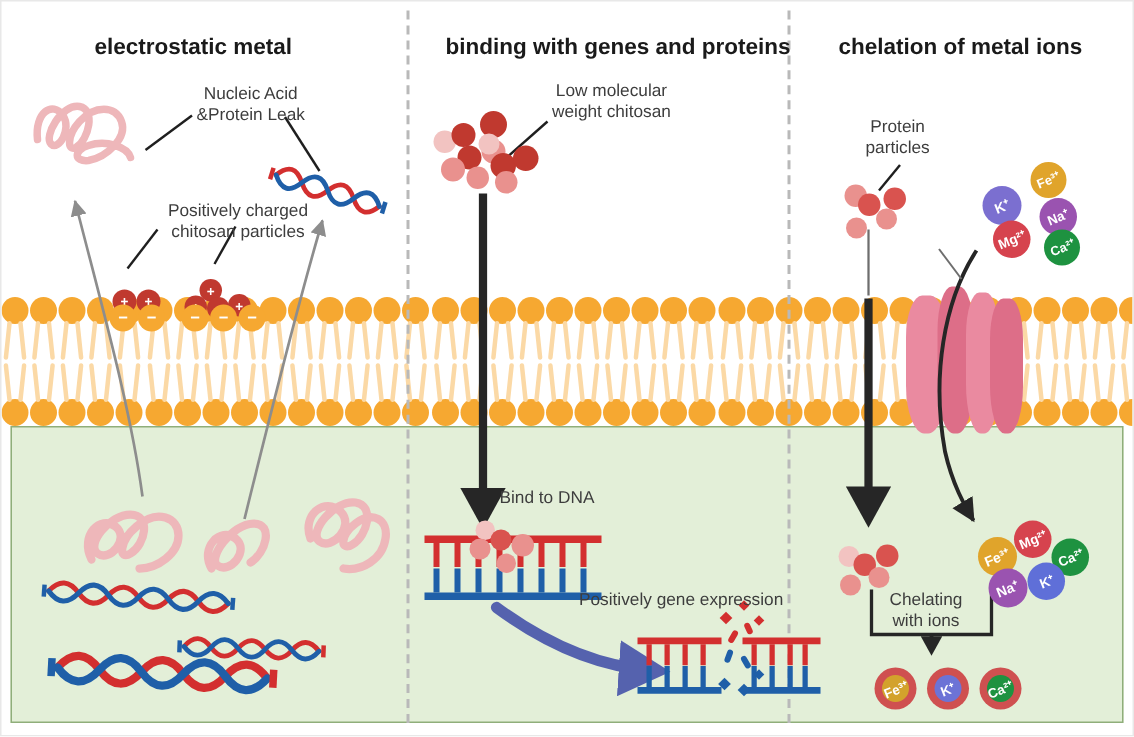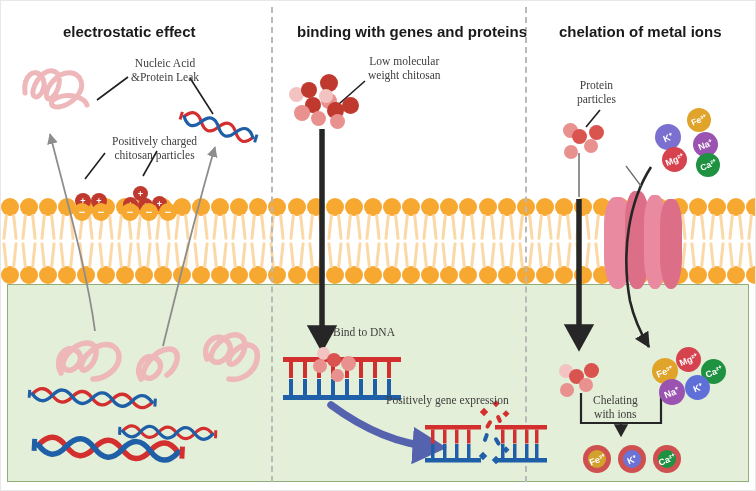--- a/index.html
+++ b/index.html
@@ -106,21 +106,20 @@
     font-weight: bold;
     color: #1a1a1a;
     white-space: nowrap;
   }
   .label {
     position: absolute;
     font-size: 11.5px;
     color: #3d3d3d;
     line-height: 1.25;
     white-space: nowrap;
-    font-family: Liberation Serif, serif;
   }
   .label.center { text-align: center; }
 
   
   .chit {
     position: absolute;
     border-radius: 50%;
   }
   .chit.dark  { background: #c0392f; }
   .chit.mid   { background: #d9534f; }
@@ -740,21 +739,21 @@
     <line x1="578" y1="198" x2="578" y2="342" stroke="#262626" stroke-width="5.5" marker-end="url(#arrThick)"></line>
 
     <path d="M650,166 C628,200 620,250 629,300 C634,322 642,336 648,346" fill="none" stroke="#262626" stroke-width="2.6" marker-end="url(#arrBlack)"></path>
 
     <line x1="640" y1="185" x2="625" y2="165" stroke="#6e6e6e" stroke-width="1.3"></line>
 
     <path d="M580,392 L580,422 L660,422 L660,392" fill="none" stroke="#262626" stroke-width="2.2"></path>
     <line x1="620" y1="422" x2="620" y2="432" stroke="#262626" stroke-width="2.6" marker-end="url(#arrThick)"></line>
   </svg>
 
-  <div class="panel-title" style="left:62px; top:22px;">electrostatic effect</div>
+  <div class="panel-title" style="left:62px; top:22px;">electrostatic metal</div>
   <div class="panel-title" style="left:558px; top:22px;">chelation of metal ions</div>
   <div class="panel-title" style="left:296px; top:22px;">binding with genes and proteins</div>
 
   <div class="label center" style="left:130px; top:55px;">
     <div>Nucleic Acid</div>
     <div>&amp;Protein Leak</div>
   </div>
 
   <div class="label center" style="left:367px; top:53px;">
     <div>Low molecular</div>

